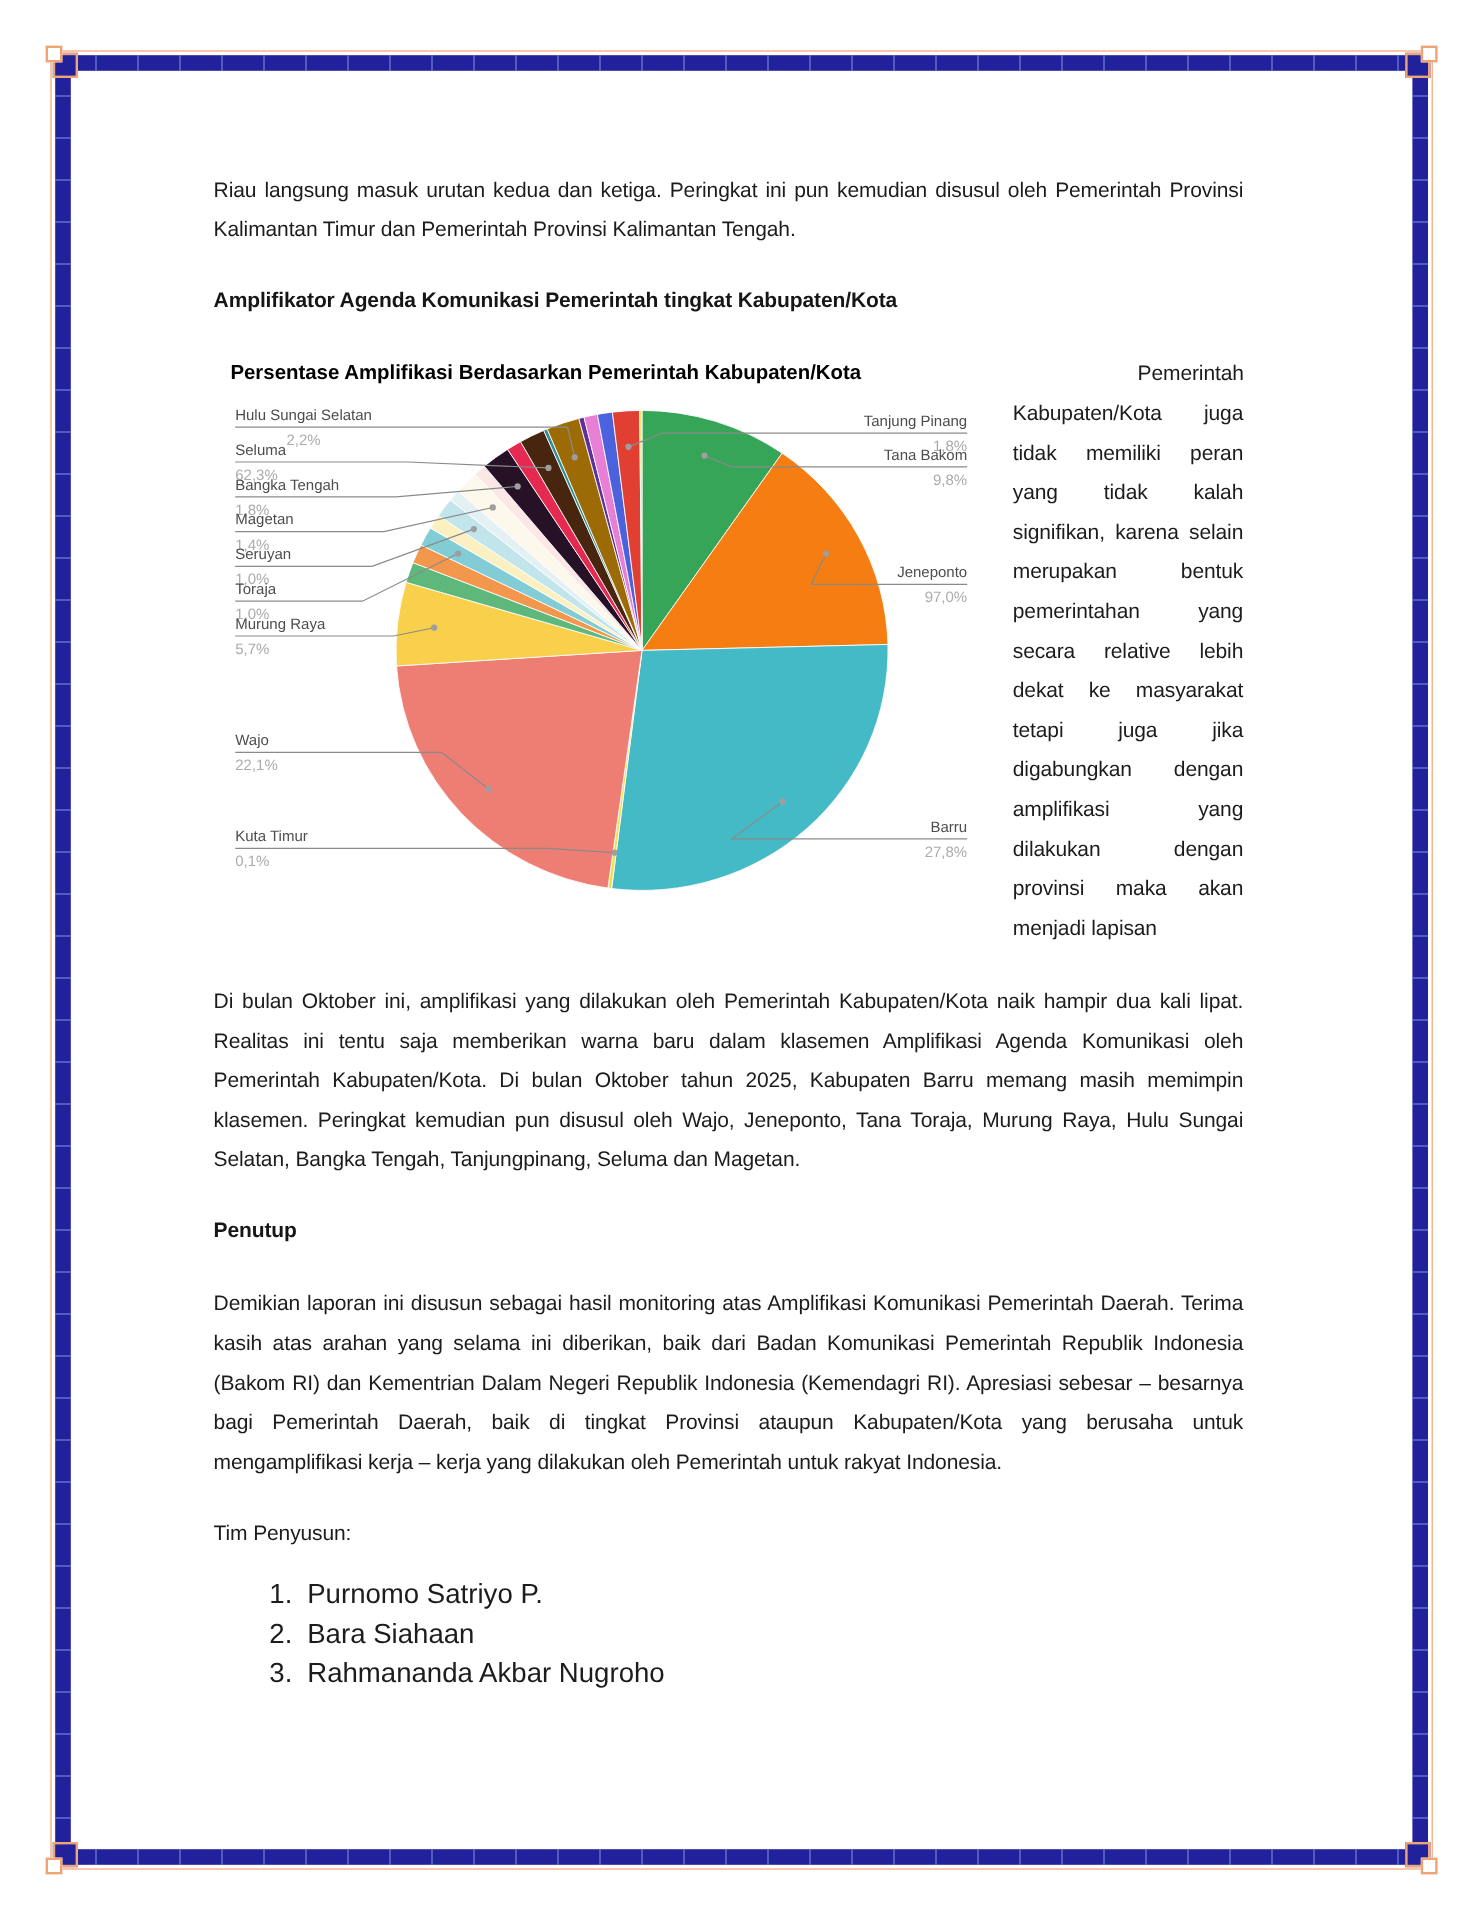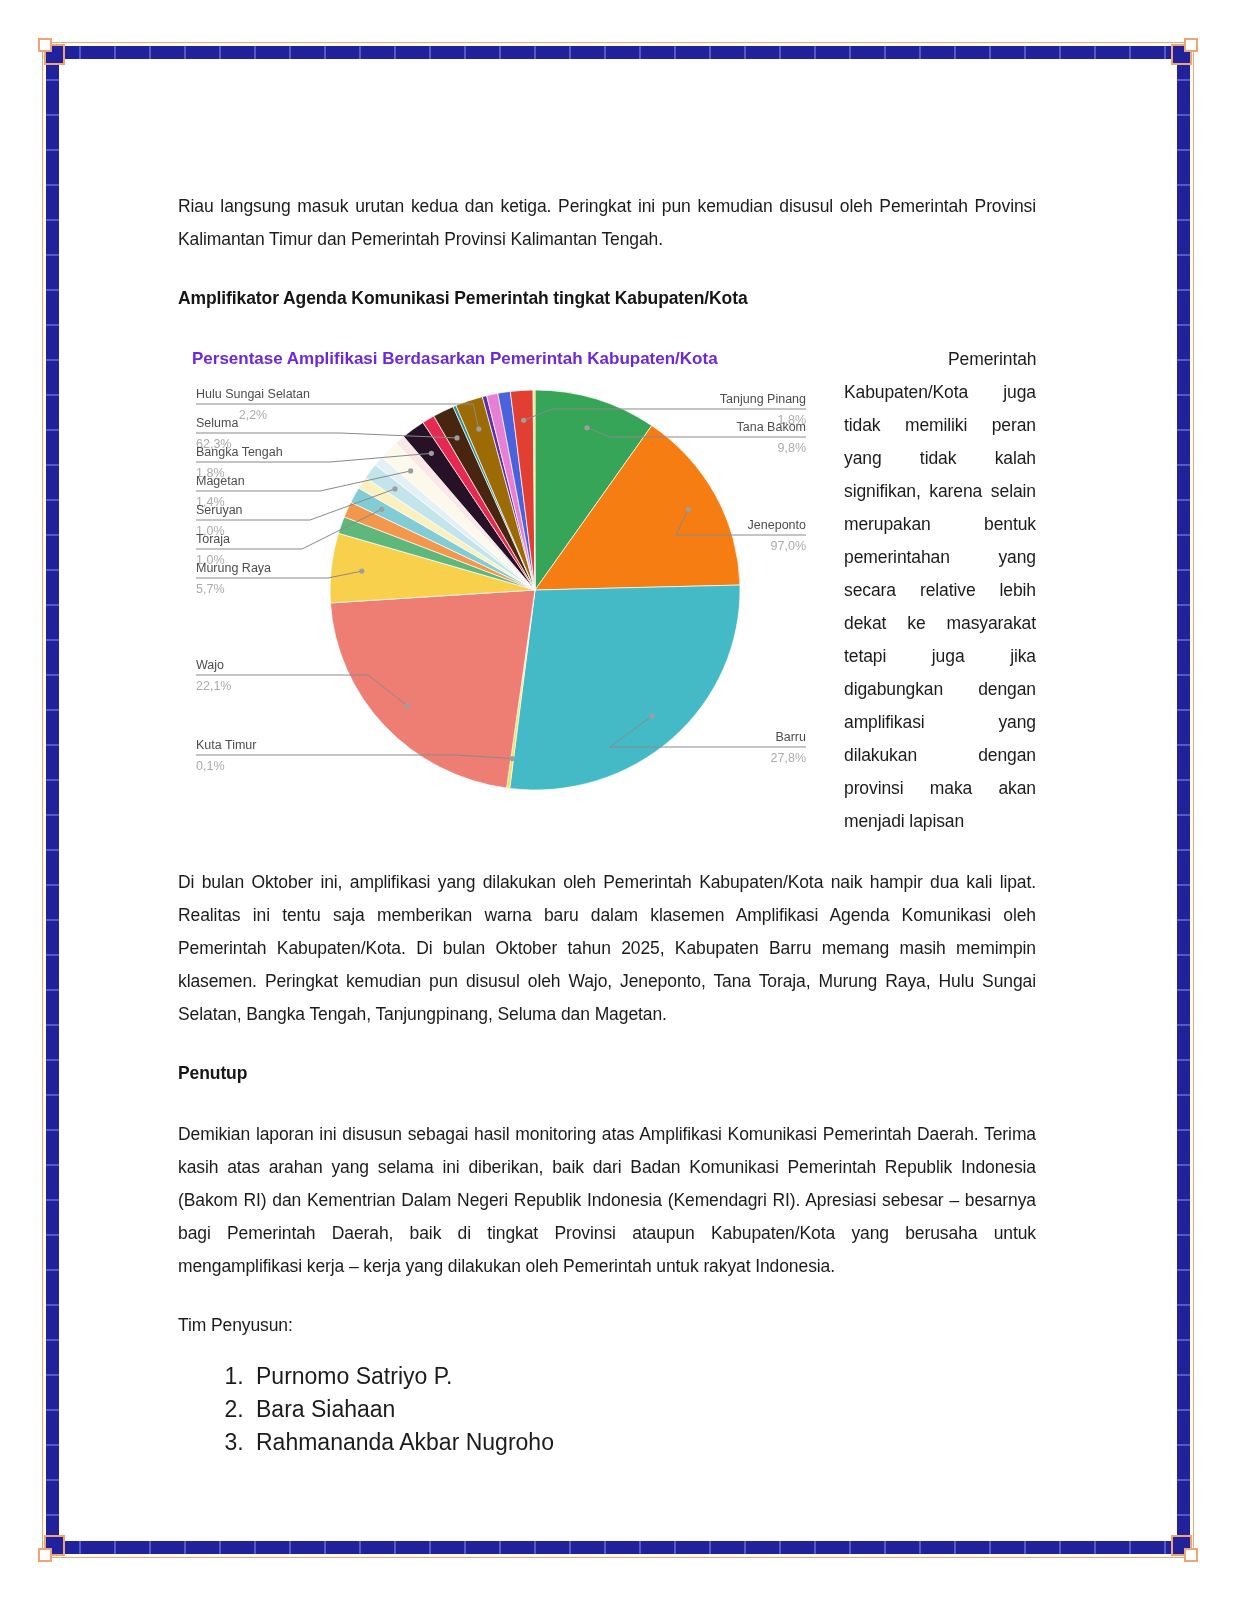--- a/index.html
+++ b/index.html
@@ -14,27 +14,27 @@
   .seg.h{left:46px;right:46px;height:13px;background:repeating-linear-gradient(90deg,rgba(255,255,255,0) 0 33px,rgba(120,140,225,.55) 33px 35px);}
   .seg.v{top:46px;bottom:46px;width:13px;background:repeating-linear-gradient(180deg,rgba(255,255,255,0) 0 33px,rgba(120,140,225,.55) 33px 35px);}
   .seg.t{top:46px;} .seg.b{bottom:46px;} .seg.l{left:46px;} .seg.r{right:46px;}
   .knot{position:absolute;width:17px;height:17px;border:2px solid #efa475;background:#21219b;z-index:7;pointer-events:none;}
   .knot::before{content:"";position:absolute;left:-8px;top:-8px;width:10px;height:10px;border:2px solid #efa475;background:#ffffff;}
   .knot.tl{left:44px;top:44px;} .knot.tr{right:44px;top:44px;}
   .knot.bl{left:44px;bottom:44px;} .knot.br{right:44px;bottom:44px;}
   .knot.tr::before{left:auto;right:-8px;} .knot.br::before{left:auto;right:-8px;top:auto;bottom:-8px;}
   .knot.bl::before{top:auto;bottom:-8px;}
   
-  .content{position:absolute;left:178px;top:142px;width:858px;z-index:2;margin-top:48px;}
+  .content{position:absolute;left:178px;top:142px;width:858px;z-index:2;}
   p,h2{font-size:17.5px;line-height:33px;letter-spacing:-0.1px;}
   p{margin:0 0 26px 0;text-align:justify;}
   h2{margin:0 0 28px 0;font-weight:bold;color:#161616;}
   .chart-row{display:flex;align-items:flex-start;margin-bottom:2px;}
   .chart-box{position:relative;width:662px;height:505px;flex:none;}
-  .chart-title{position:absolute;left:14px;top:6px;font-size:17px;font-weight:bold;color:#6d28d9;letter-spacing:0;}
+  .chart-title{position:absolute;left:14px;top:6px;font-size:17px;font-weight:bold;color:#000000;letter-spacing:0;}
   .chart-box svg{position:absolute;left:0;top:0;}
   .callout{position:absolute;font-size:12.5px;line-height:15px;letter-spacing:0;}
   .callout .nm{color:#4d4d4d;}
   .callout .pc{color:#ababab;margin-top:6px;}
   .callout.right{text-align:right;}
   .wrap-col{width:192px;margin-left:4px;text-align:justify;text-indent:104px;margin-top:0;}
   ol{margin:4px 0 0 0;padding-left:72px;}
   li{font-size:23px;line-height:33px;padding-left:6px;}
 </style>
 </head>

